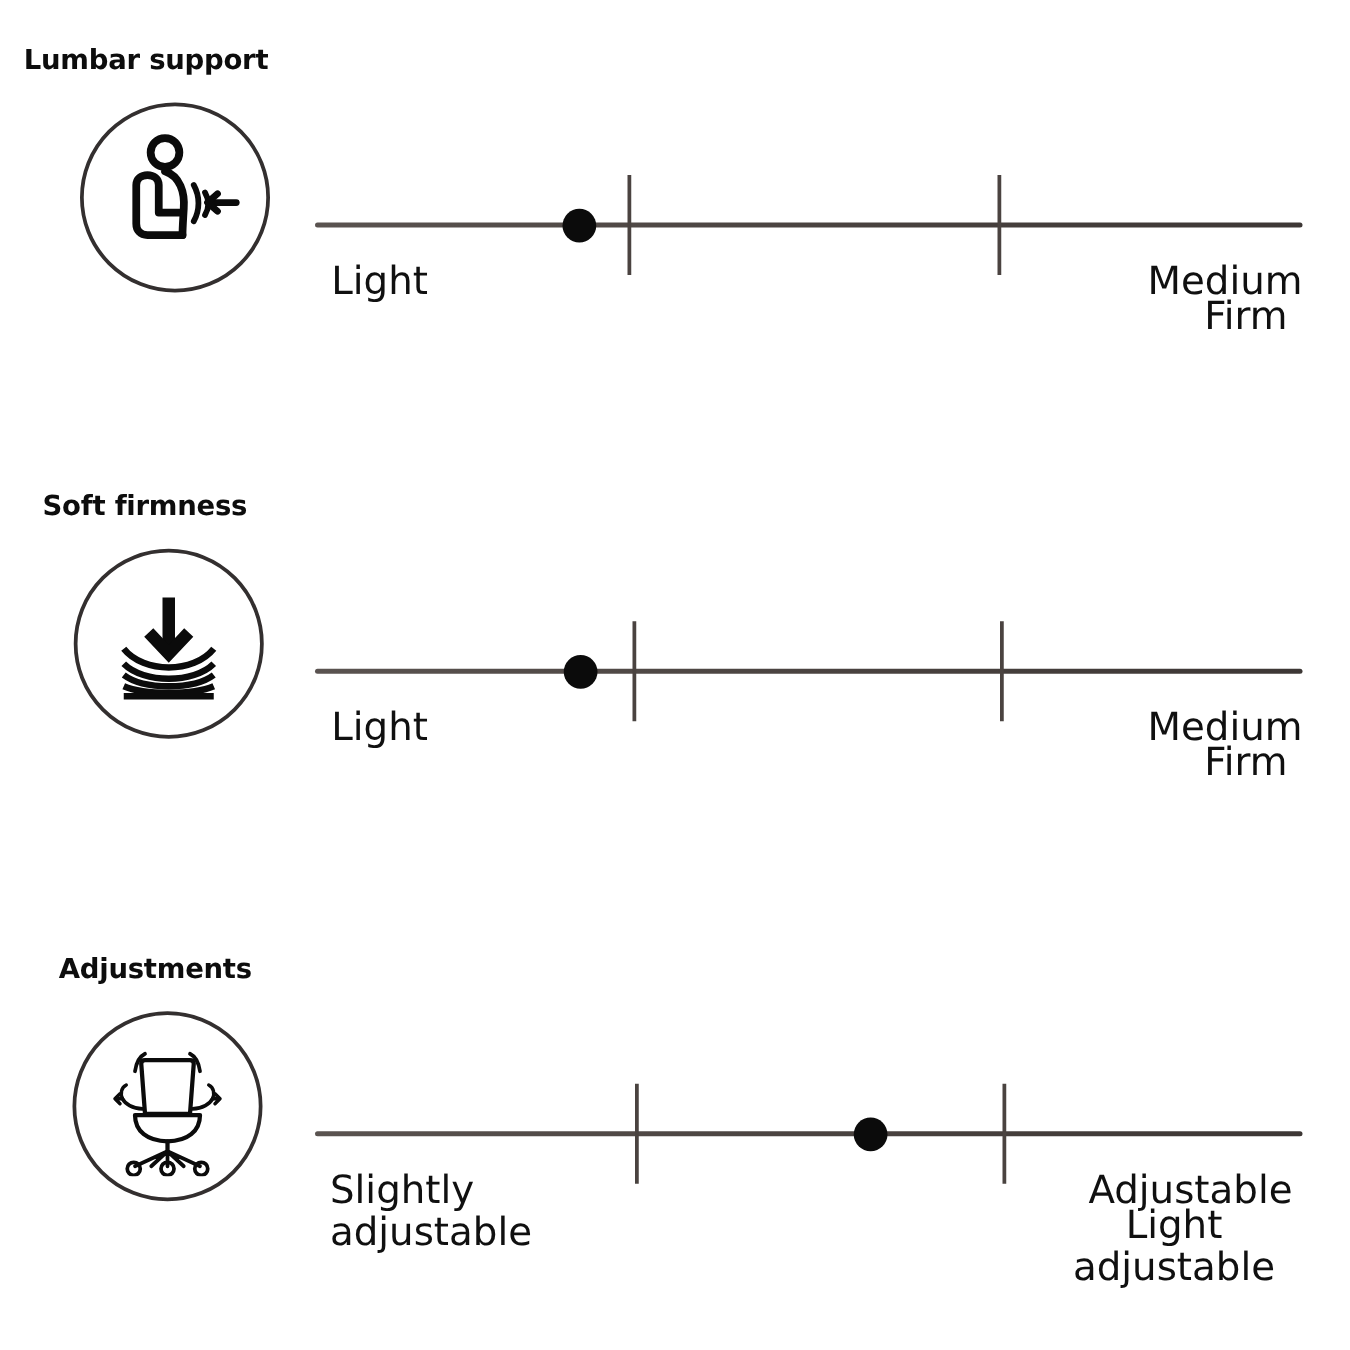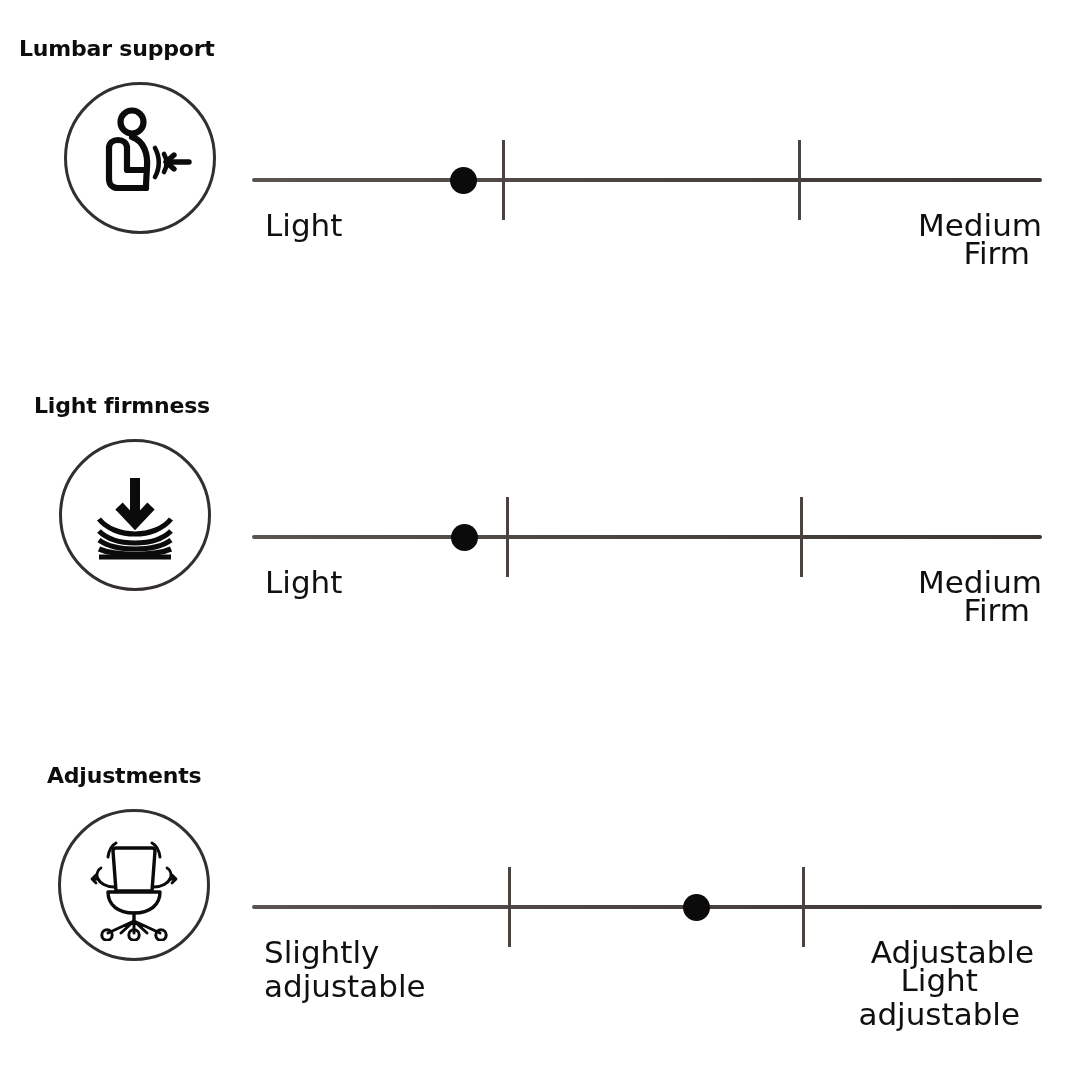--- a/index.html
+++ b/index.html
@@ -159,21 +159,21 @@
       <div class="scale-labels">
         <span class="scale-label lbl-left">Light</span>
         <span class="scale-label lbl-mid">Medium</span>
         <span class="scale-label lbl-right">Firm</span>
       </div>
     </div>
   </section>
 
   <section class="spec-row row-1">
 
-    <h2 class="row-title">Light firmness</h2>
+    <h2 class="row-title">Soft firmness</h2>
 
     <div class="icon-badge">
       <svg width="108" height="108" viewBox="0 0 108 108" fill="none" stroke="#0b0b0b" stroke-width="6" stroke-linecap="butt" stroke-linejoin="miter">
 
         <path d="M54 17 L 54 57" stroke-width="10"></path>
         <path d="M38 45 L 54 62 L 70 45" stroke-width="10" stroke-linejoin="miter"></path>
 
         <path d="M18 58 C 34 78, 74 78, 90 58" stroke-width="5.2"></path>
         <path d="M18 70 C 34 86, 74 86, 90 70" stroke-width="5.2"></path>
         <path d="M18 79 C 34 91, 74 91, 90 79" stroke-width="5.2"></path>

